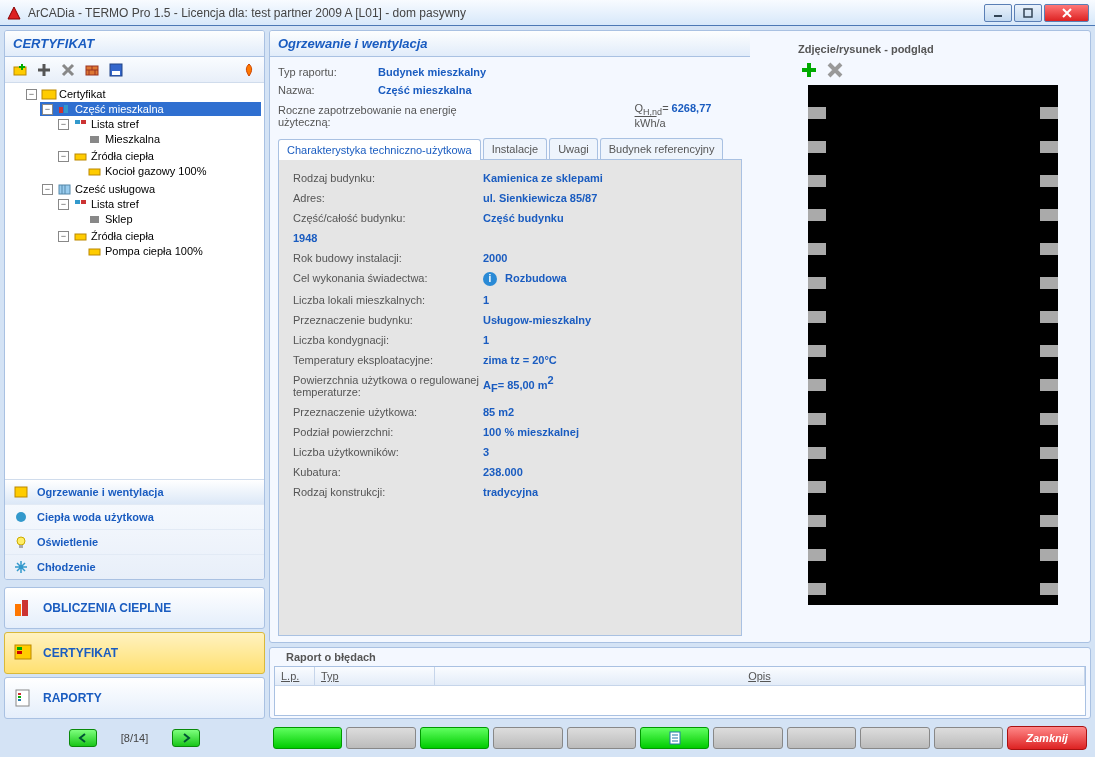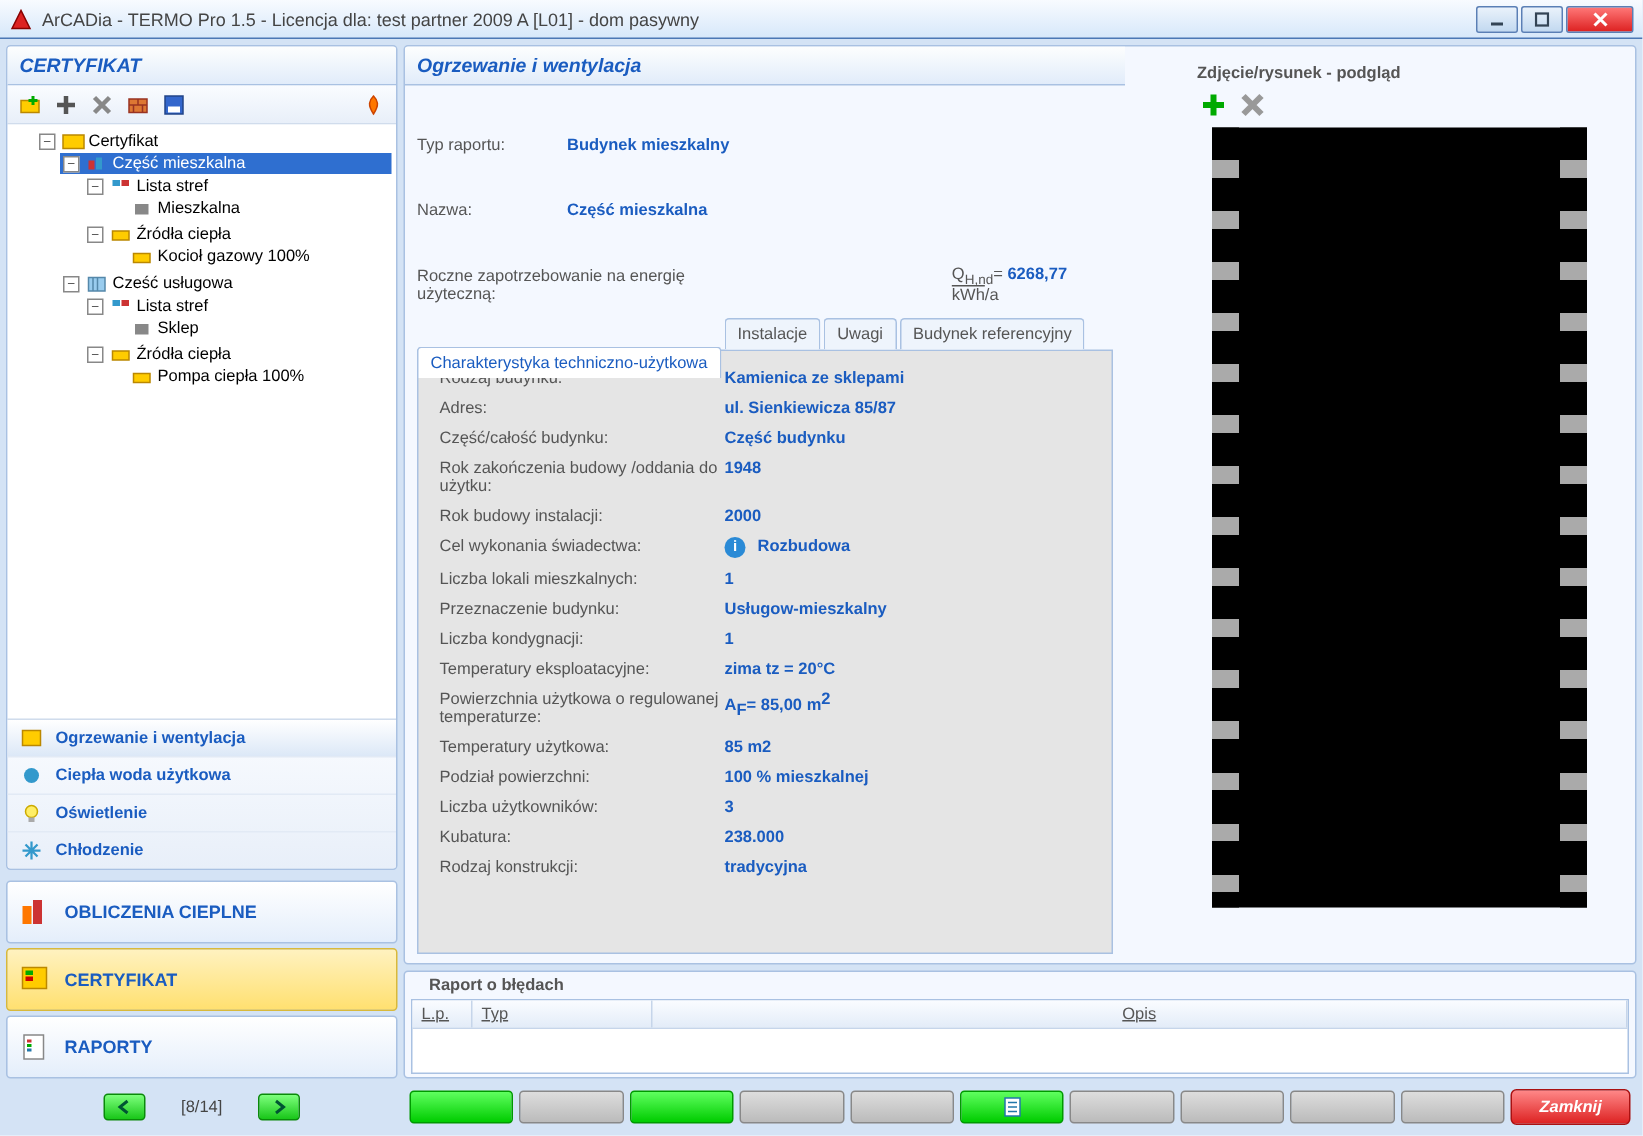--- a/index.html
+++ b/index.html
@@ -44,30 +44,30 @@
 .bignav .bic { width:20px; height:20px; }
 .bignav a { color:#1a5cc0; font-weight:bold; text-decoration:none; font-size:12px; }
 
 .pager { display:flex; align-items:center; justify-content:center; gap:24px; padding:6px 0; }
 .pgbtn { width:28px; height:18px; background:linear-gradient(#7dff7d,#19c619); border:1px solid #0a8a0a; border-radius:3px; display:flex; align-items:center; justify-content:center; }
 .pgnum { color:#444; }
 
 .rightcol { flex:1; display:flex; flex-direction:column; gap:4px; }
 .mainpanel { flex:1; display:flex; overflow:hidden; }
 .maincontent { flex:1; display:flex; flex-direction:column; padding:6px 8px; }
-.mainhead .hrow { display:flex; align-items:center; padding:3px 0; gap:10px;margin-top:25px; }
+.mainhead .hrow { display:flex; align-items:center; padding:3px 0; gap:10px; }
 .mainhead .lbl { color:#555; width:90px; }
 .mainhead .val { color:#1a5cc0; font-weight:bold; }
 .formula { color:#555; margin-left:120px; }
 .formula b { color:#1a5cc0; }
 .formula sub { font-size:9px; }
 
 .tabs { display:flex; border-bottom:1px solid #a9c1e2; margin-top:6px; }
 .tab { padding:4px 8px; border:1px solid #a9c1e2; border-bottom:none; margin-right:2px; background:#eef4fc; border-radius:3px 3px 0 0; color:#555; }
-.tab.act { background:#fff; color:#1a5cc0; position:relative; top:19px; }
+.tab.act { background:#fff; color:#1a5cc0; position:relative; top:1px; }
 
 .props { flex:1; background:#e5e5e5; border:1px solid #a9c1e2; border-top:none; padding:8px 14px; overflow:auto; }
 .prow { display:flex; padding:4px 0; }
 .prow .k { width:190px; color:#555; }
 .prow .v { color:#1a5cc0; font-weight:bold; }
 .prow .info { display:inline-block; width:14px; height:14px; background:#2a8ad6; color:#fff; border-radius:7px; text-align:center; line-height:14px; font-weight:bold; margin-right:8px; font-size:10px; }
 
 .preview { width:300px; padding:12px 8px;margin-left:40px; }
 .preview h4 { color:#555; font-weight:bold; margin-bottom:4px; }
 .ptoolbar { display:flex; gap:4px; margin-bottom:4px; }
@@ -380,21 +380,20 @@
             </div>
             <div class="prow">
               <div class="k">Adres:</div>
               <div class="v">ul. Sienkiewicza 85/87</div>
             </div>
             <div class="prow">
               <div class="k">Część/całość budynku:</div>
               <div class="v">Część budynku</div>
             </div>
             <div class="prow">
-              <div class="k">Rok zakończenia budowy /oddania do użytku:</div>
               <div class="v">1948</div>
             </div>
             <div class="prow">
               <div class="k">Rok budowy instalacji:</div>
               <div class="v">2000</div>
             </div>
             <div class="prow">
               <div class="k">Cel wykonania świadectwa:</div>
               <div class="v"><span class="info">i</span>Rozbudowa</div>
             </div>
@@ -412,21 +411,21 @@
             </div>
             <div class="prow">
               <div class="k">Temperatury eksploatacyjne:</div>
               <div class="v">zima tz = 20°C</div>
             </div>
             <div class="prow">
               <div class="k">Powierzchnia użytkowa o regulowanej temperaturze:</div>
               <div class="v">A<sub>F</sub>= 85,00 m<sup>2</sup></div>
             </div>
             <div class="prow">
-              <div class="k">Temperatury użytkowa:</div>
+              <div class="k">Przeznaczenie użytkowa:</div>
               <div class="v">85 m2</div>
             </div>
             <div class="prow">
               <div class="k">Podział powierzchni:</div>
               <div class="v">100 % mieszkalnej</div>
             </div>
             <div class="prow">
               <div class="k">Liczba użytkowników:</div>
               <div class="v">3</div>
             </div>

